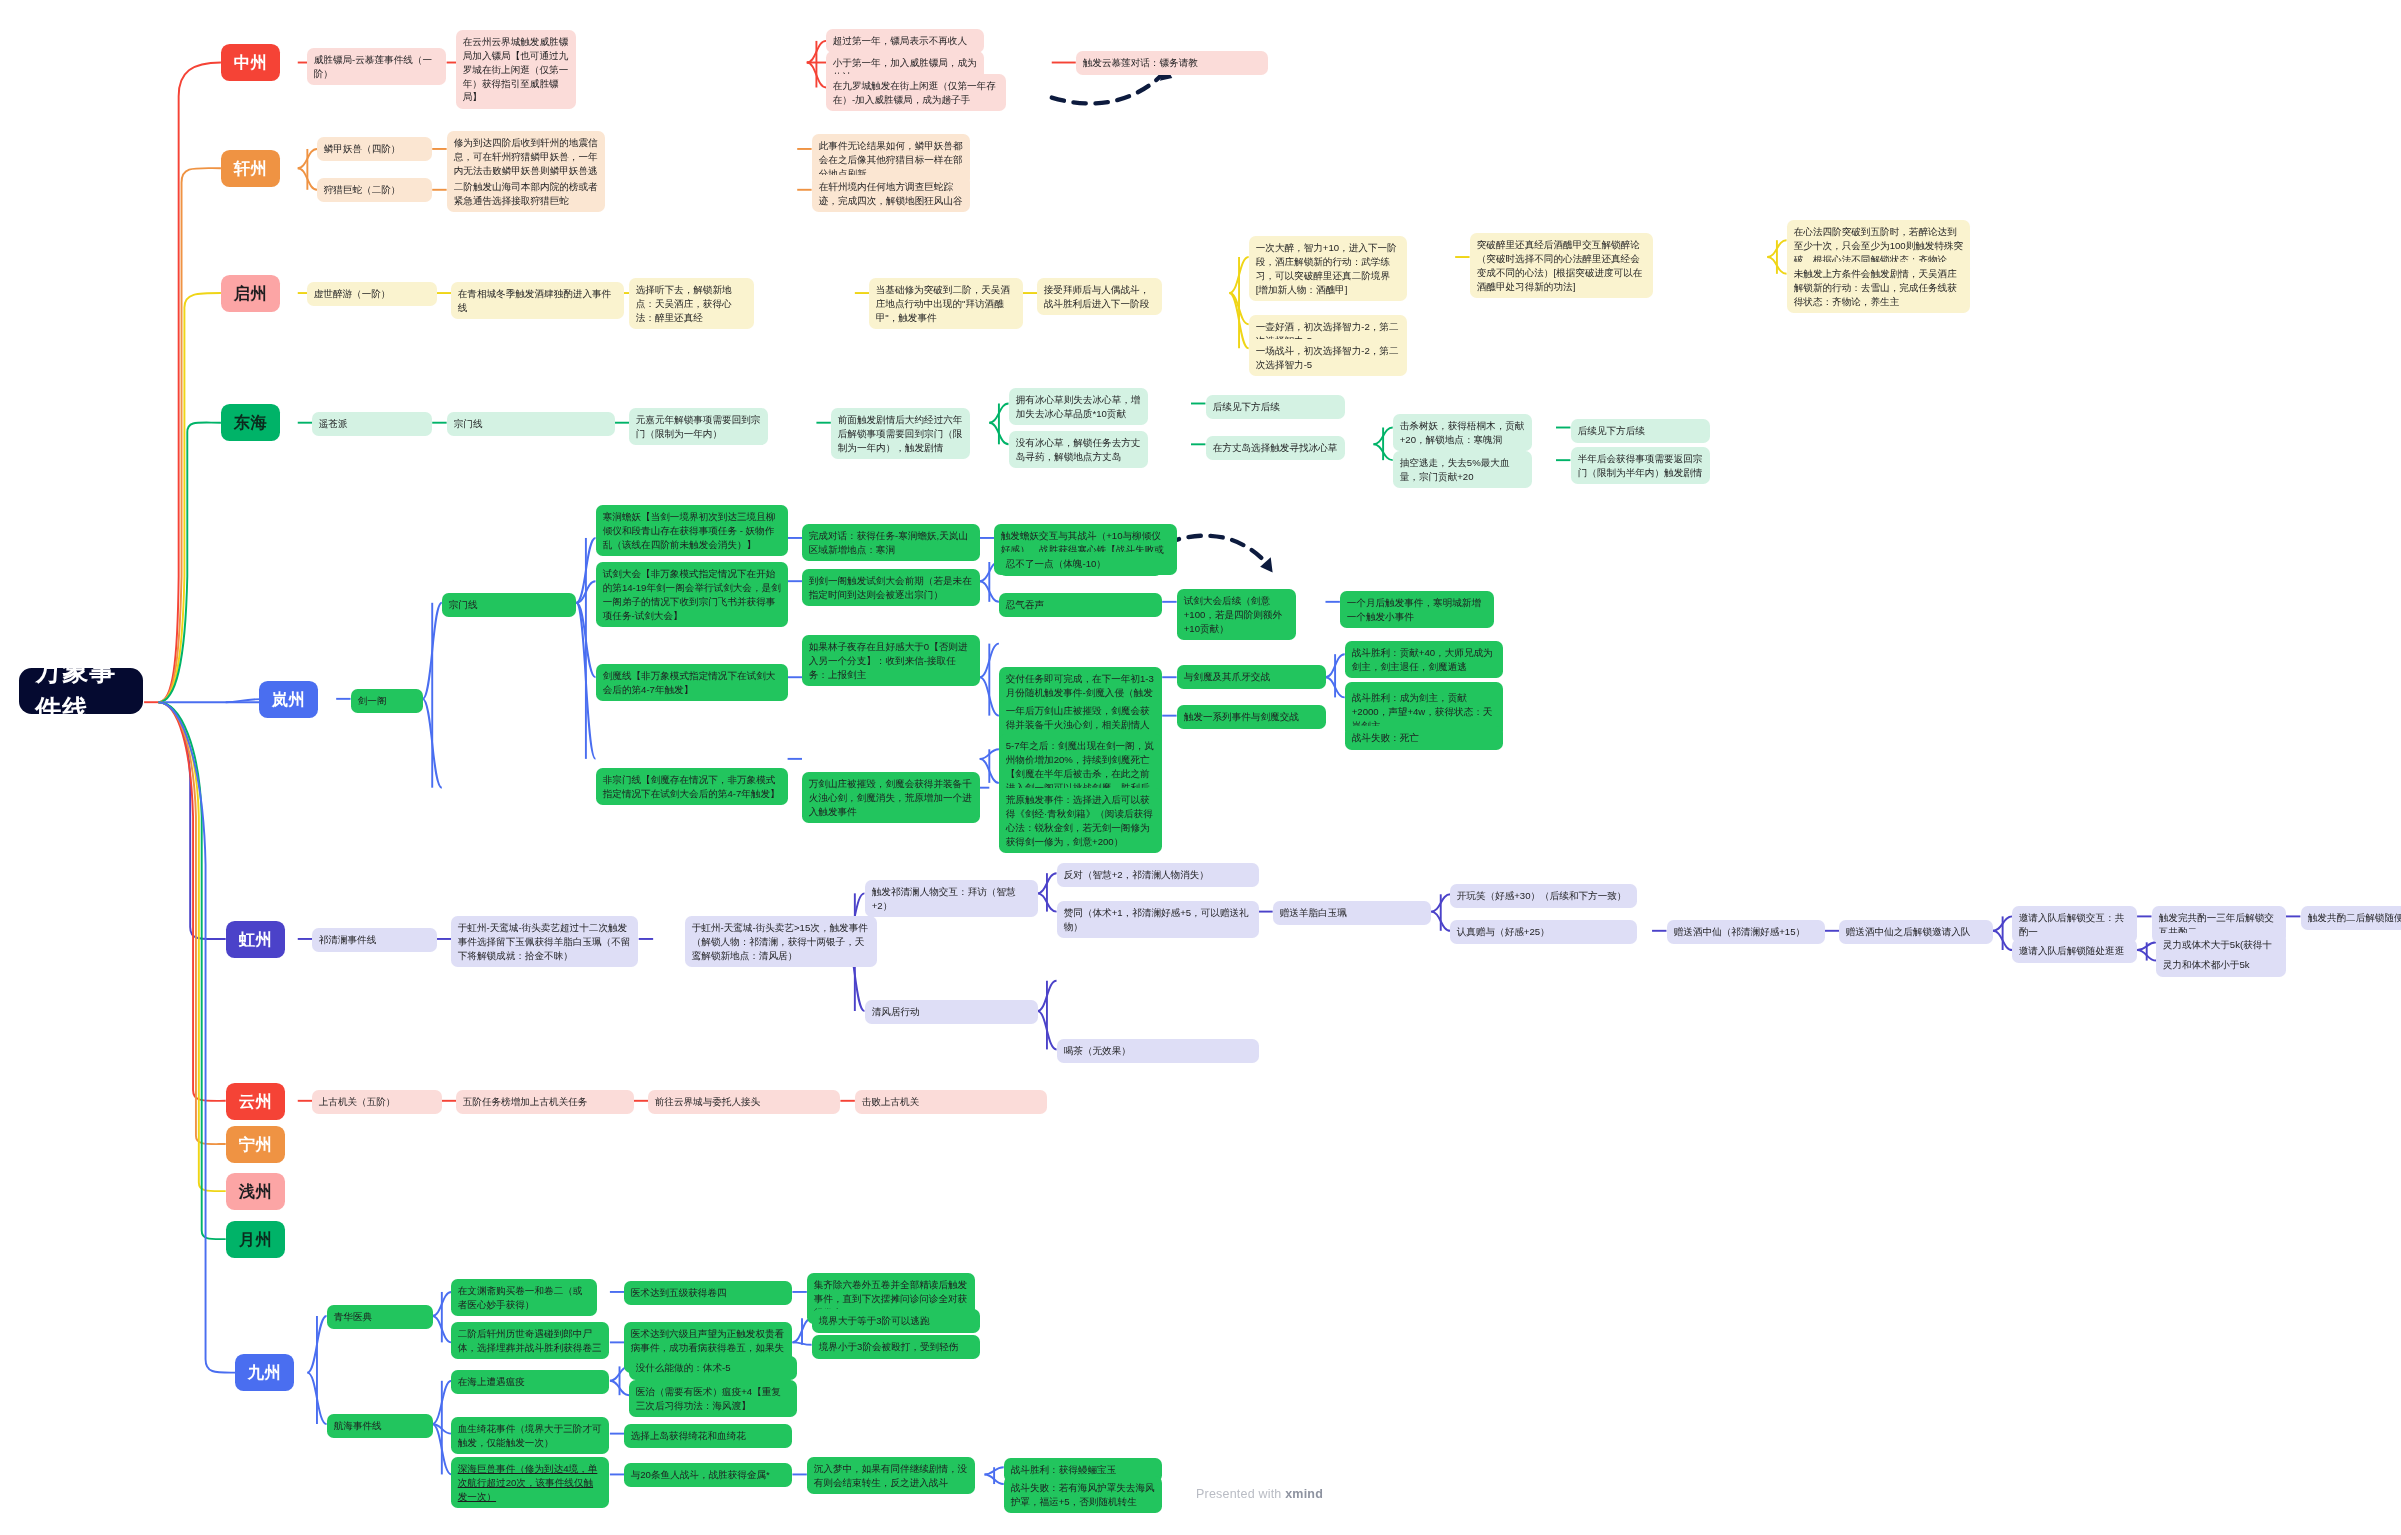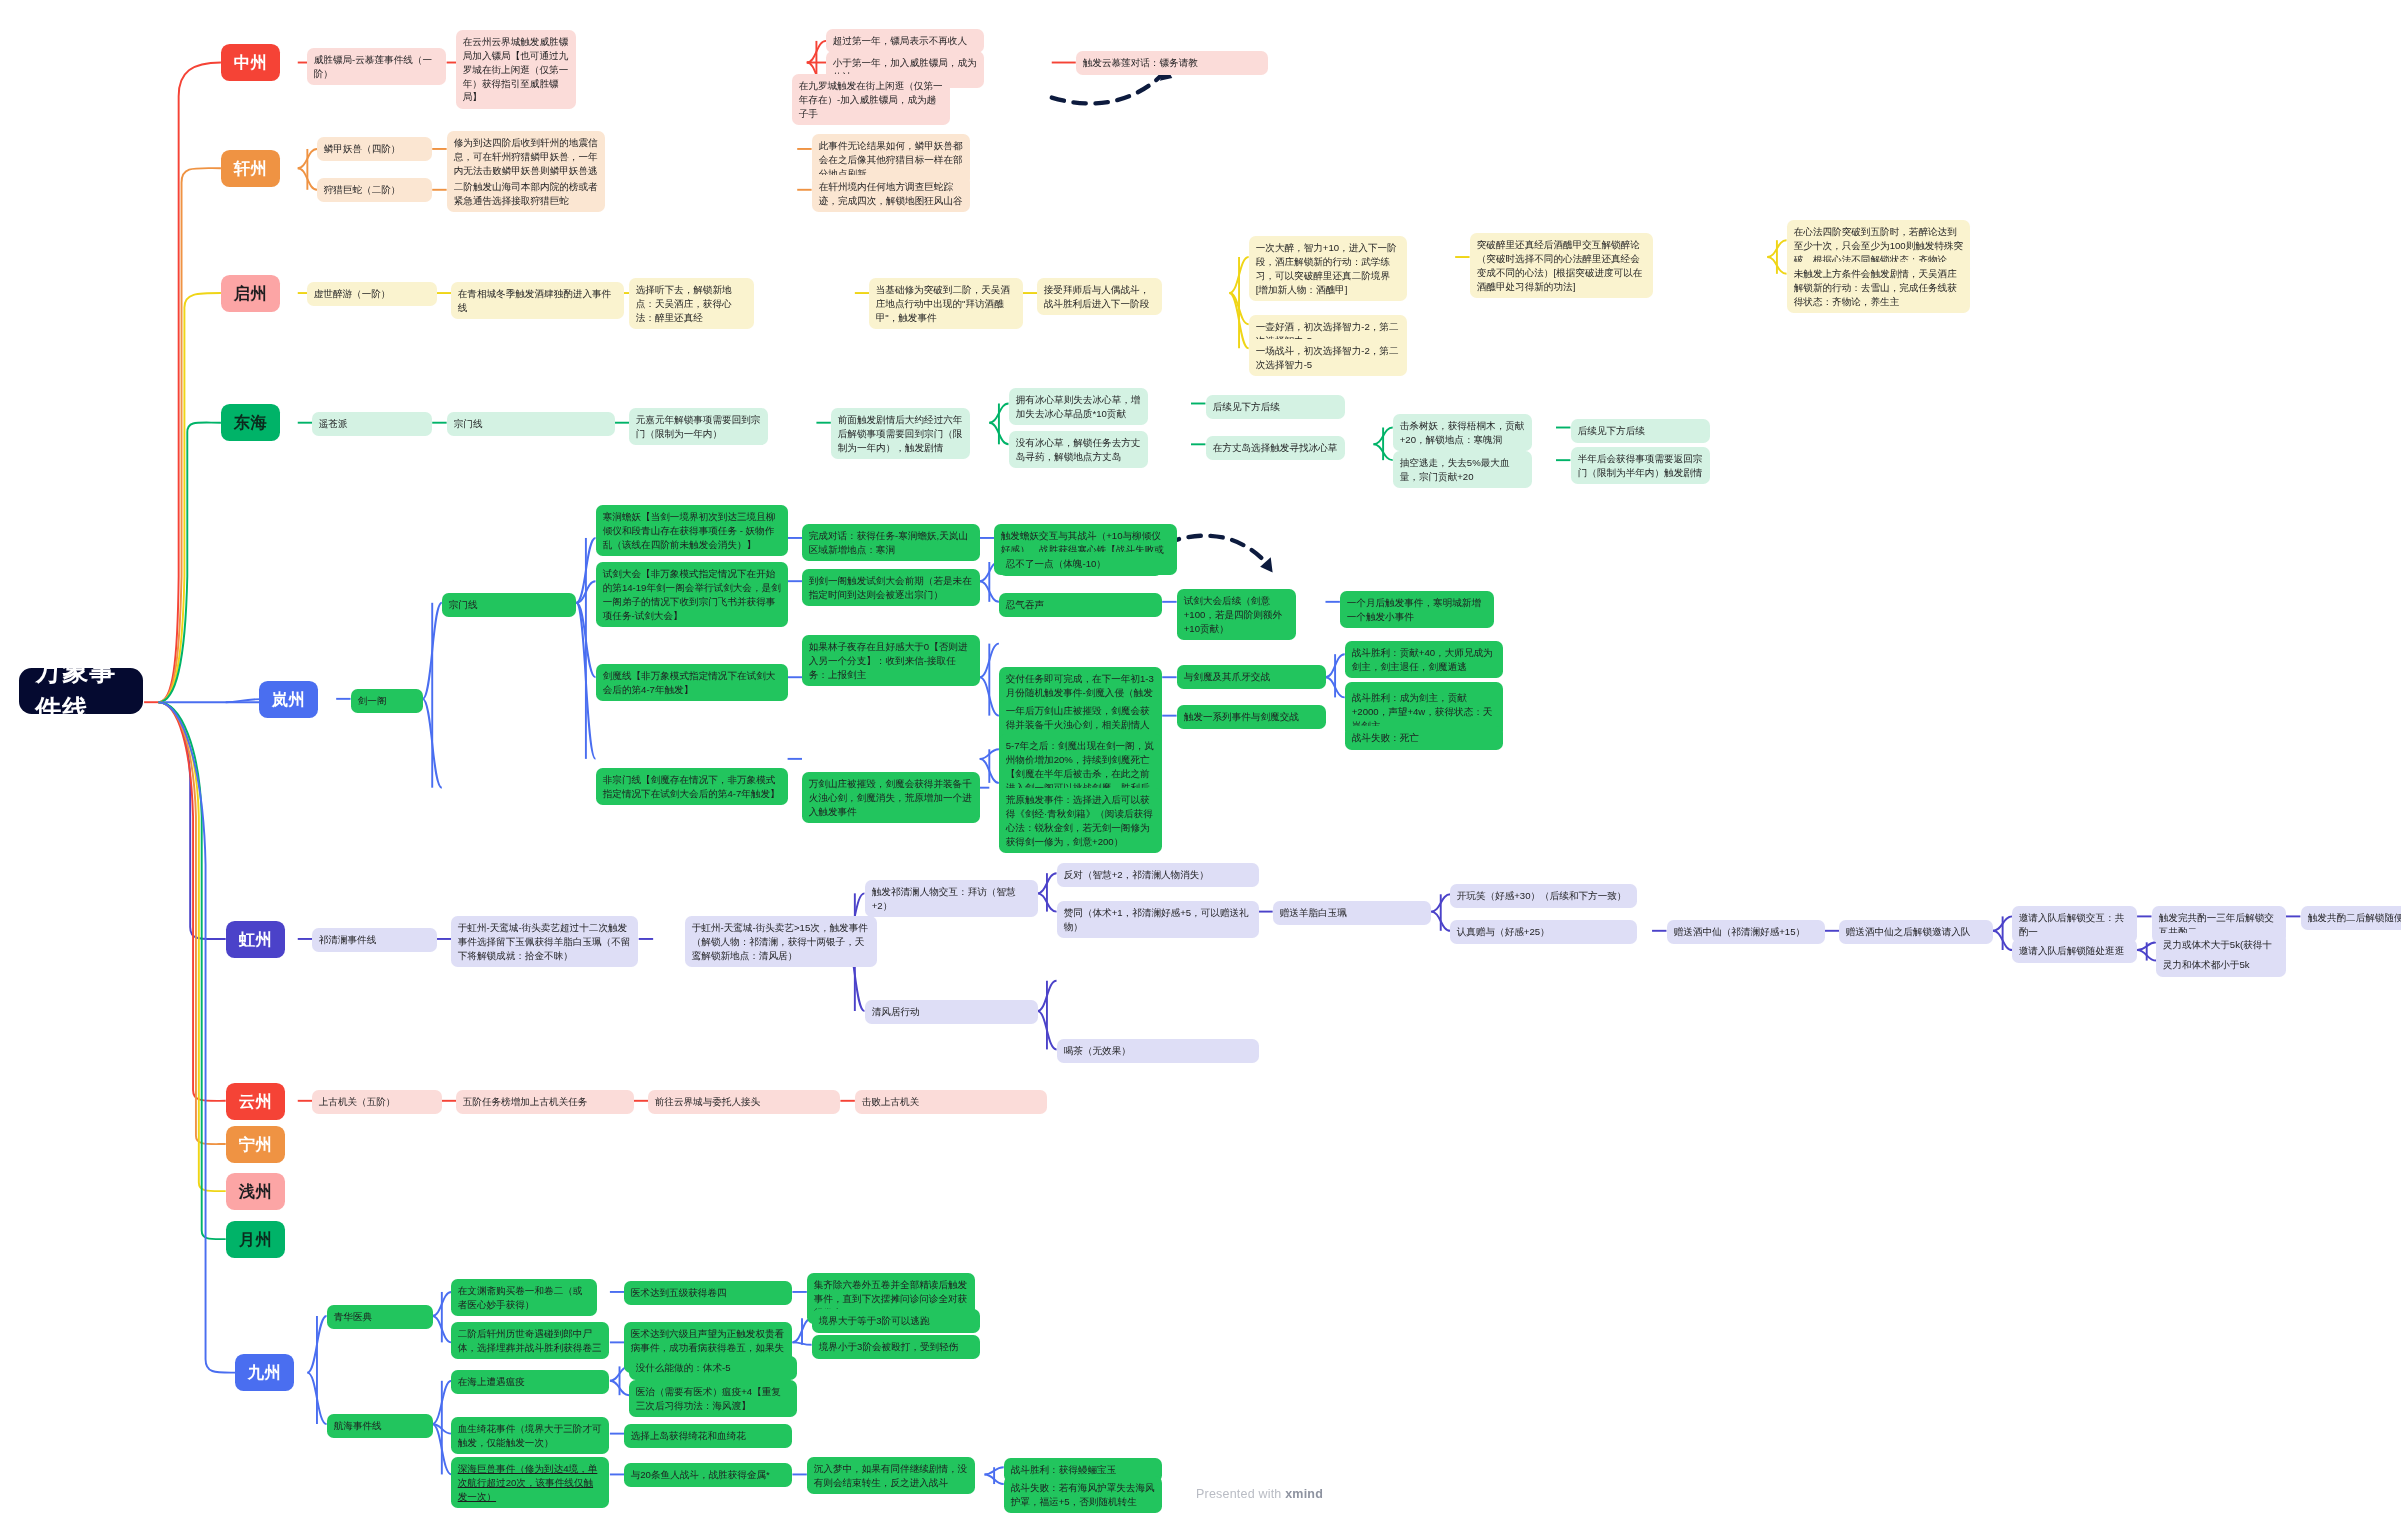--- a/index.html
+++ b/index.html
@@ -280,21 +280,21 @@
 <div class="node region r-red" style="left:226px; top:1083px;width:59px; height:37px;"><span>云州</span></div>
 <div class="node region r-orange" style="left:226px; top:1126px;width:59px; height:37px;"><span>宁州</span></div>
 <div class="node region r-yellow dark-text" style="left:226px; top:1173px;width:59px; height:37px;"><span>浅州</span></div>
 <div class="node region r-green" style="left:226px; top:1221px;width:59px; height:37px;"><span>月州</span></div>
 <div class="node region r-blue" style="left:235px; top:1354px;width:59px; height:37px;"><span>九州</span></div>
 
 <div class="node c-red" style="left:307px; top:48px; width:139px;"><span>威胜镖局-云慕莲事件线（一阶）</span></div>
 <div class="node c-red" style="left:456px; top:30px; width:120px;"><span>在云州云界城触发威胜镖局加入镖局【也可通过九罗城在街上闲逛（仅第一年）获得指引至威胜镖局】</span></div>
 <div class="node c-red" style="left:826px; top:29px; width:158px;"><span>超过第一年，镖局表示不再收人</span></div>
 <div class="node c-red" style="left:826px; top:51px; width:158px;"><span>小于第一年，加入威胜镖局，成为伙计</span></div>
-<div class="node c-red" style="left:792px; top:74px; width:158px;"><span>在九罗城触发在街上闲逛（仅第一年存在）-加入威胜镖局，成为趟子手</span></div>
+<div class="node c-red" style="left:826px; top:74px; width:180px;"><span>在九罗城触发在街上闲逛（仅第一年存在）-加入威胜镖局，成为趟子手</span></div>
 <div class="node c-red" style="left:1076px; top:51px; width:192px;"><span>触发云慕莲对话：镖务请教</span></div>
 
 <div class="node c-orange" style="left:317px; top:137px; width:115px;"><span>鳞甲妖兽（四阶）</span></div>
 <div class="node c-orange" style="left:447px; top:131px; width:158px;"><span>修为到达四阶后收到轩州的地震信息，可在轩州狩猎鳞甲妖兽，一年内无法击败鳞甲妖兽则鳞甲妖兽逃跑消失</span></div>
 <div class="node c-orange" style="left:812px; top:134px; width:158px;"><span>此事件无论结果如何，鳞甲妖兽都会在之后像其他狩猎目标一样在部分地点刷新</span></div>
 <div class="node c-orange" style="left:317px; top:178px; width:115px;"><span>狩猎巨蛇（二阶）</span></div>
 <div class="node c-orange" style="left:447px; top:175px; width:158px;"><span>二阶触发山海司本部内院的榜或者紧急通告选择接取狩猎巨蛇</span></div>
 <div class="node c-orange" style="left:812px; top:175px; width:158px;"><span>在轩州境内任何地方调查巨蛇踪迹，完成四次，解锁地图狂风山谷</span></div>
 
 <div class="node c-yellow" style="left:307px; top:282px; width:130px;"><span>虚世醉游（一阶）</span></div>

